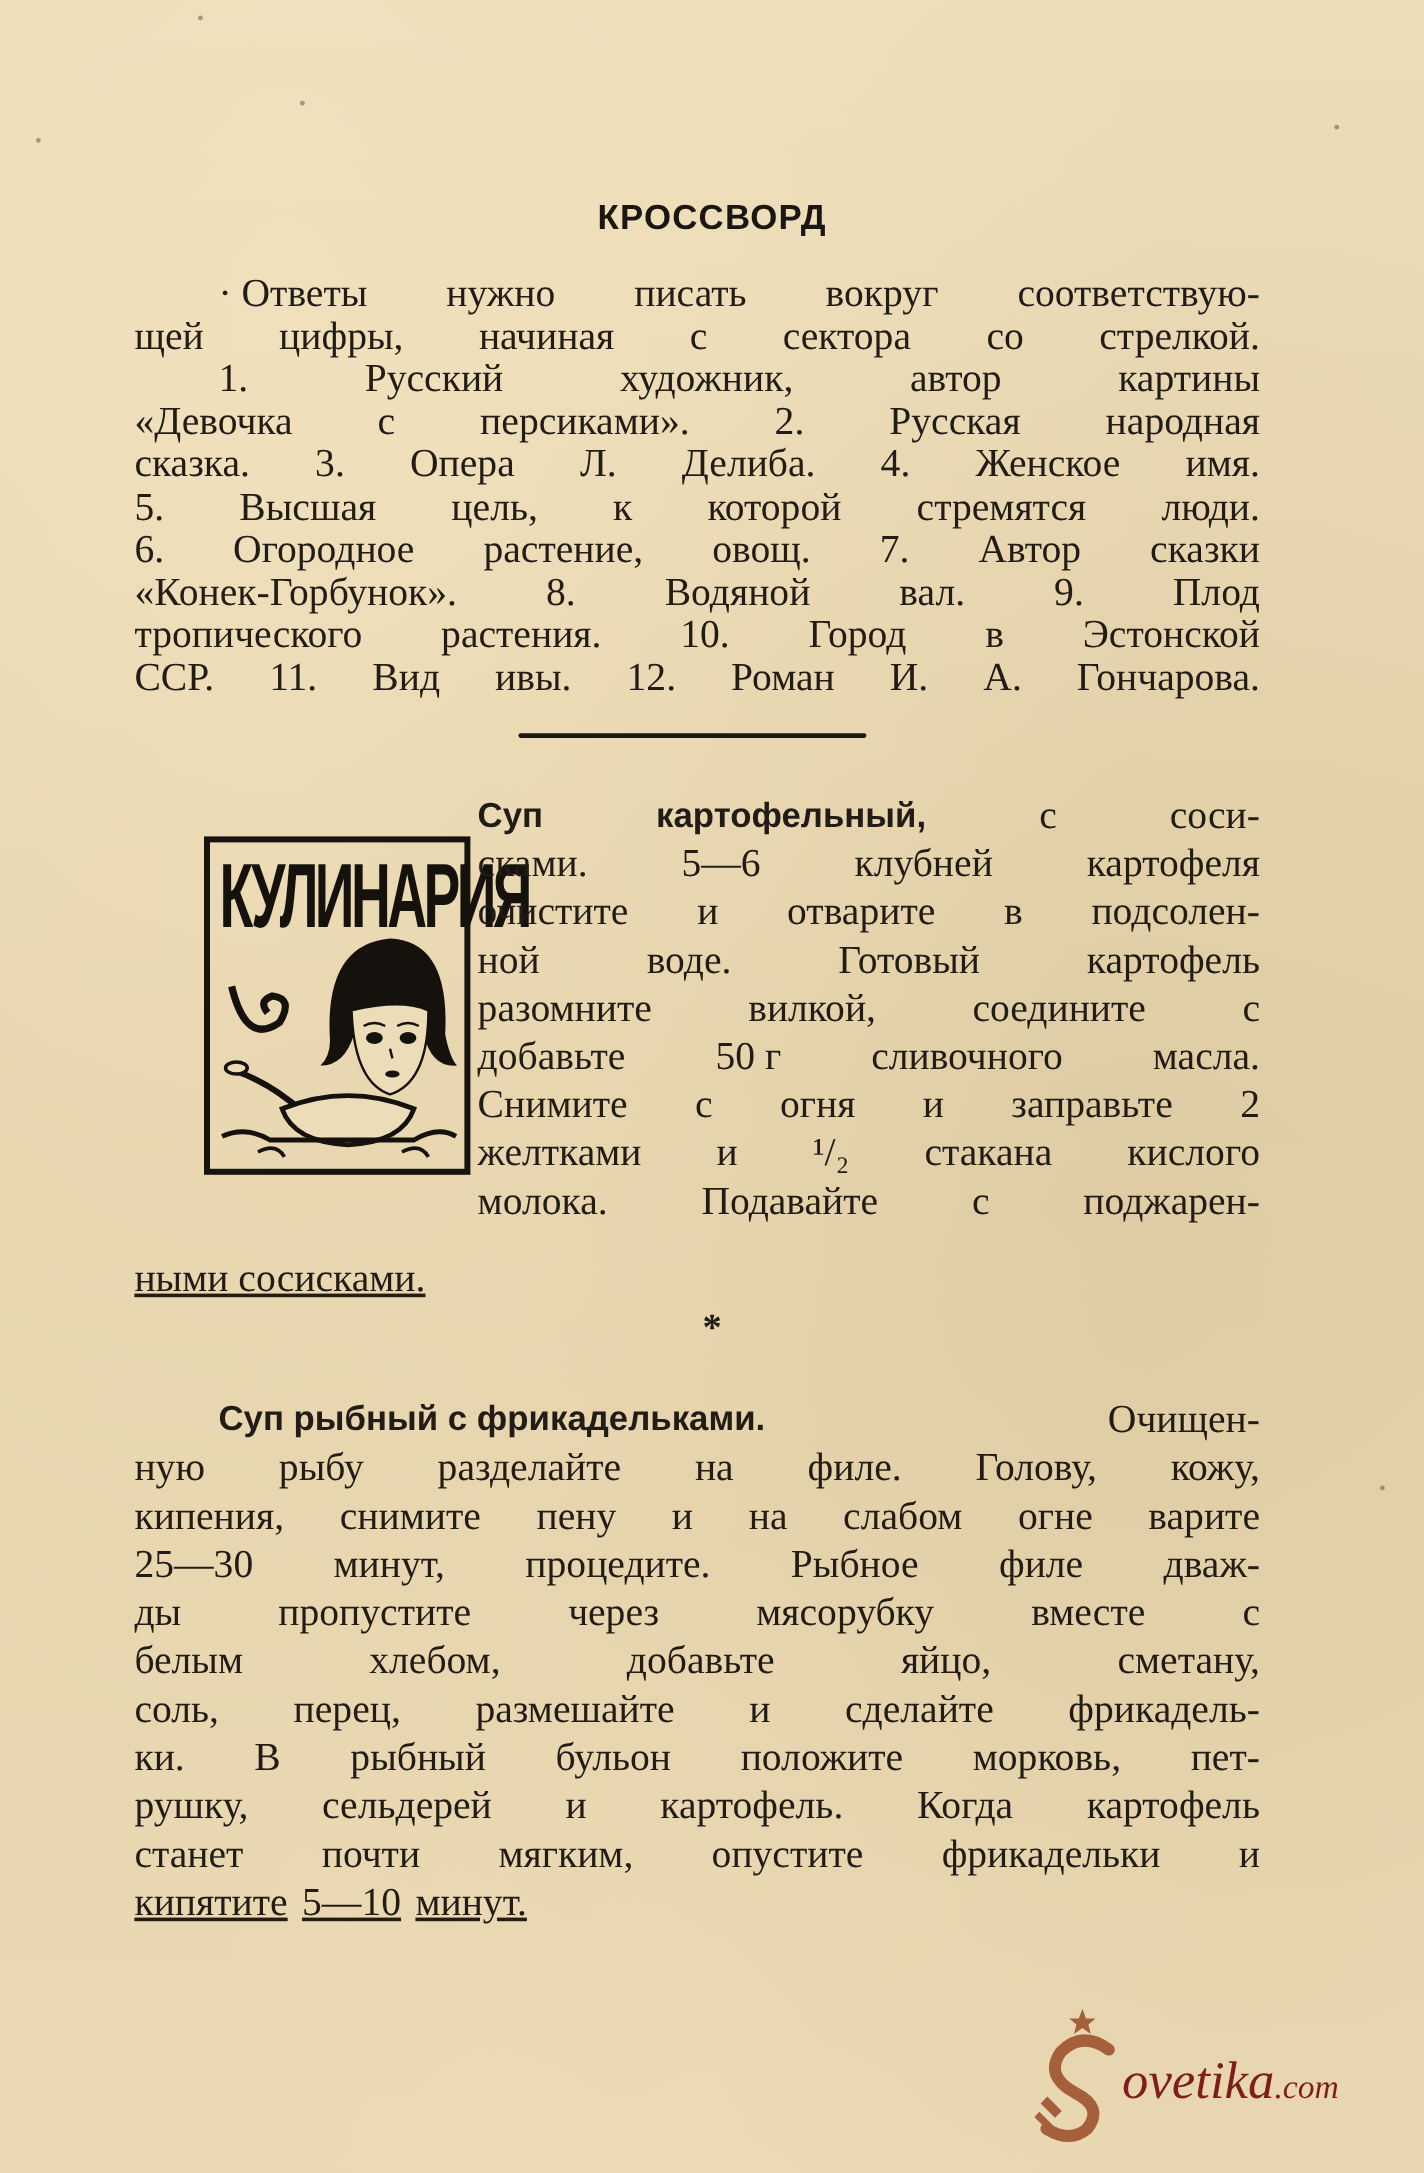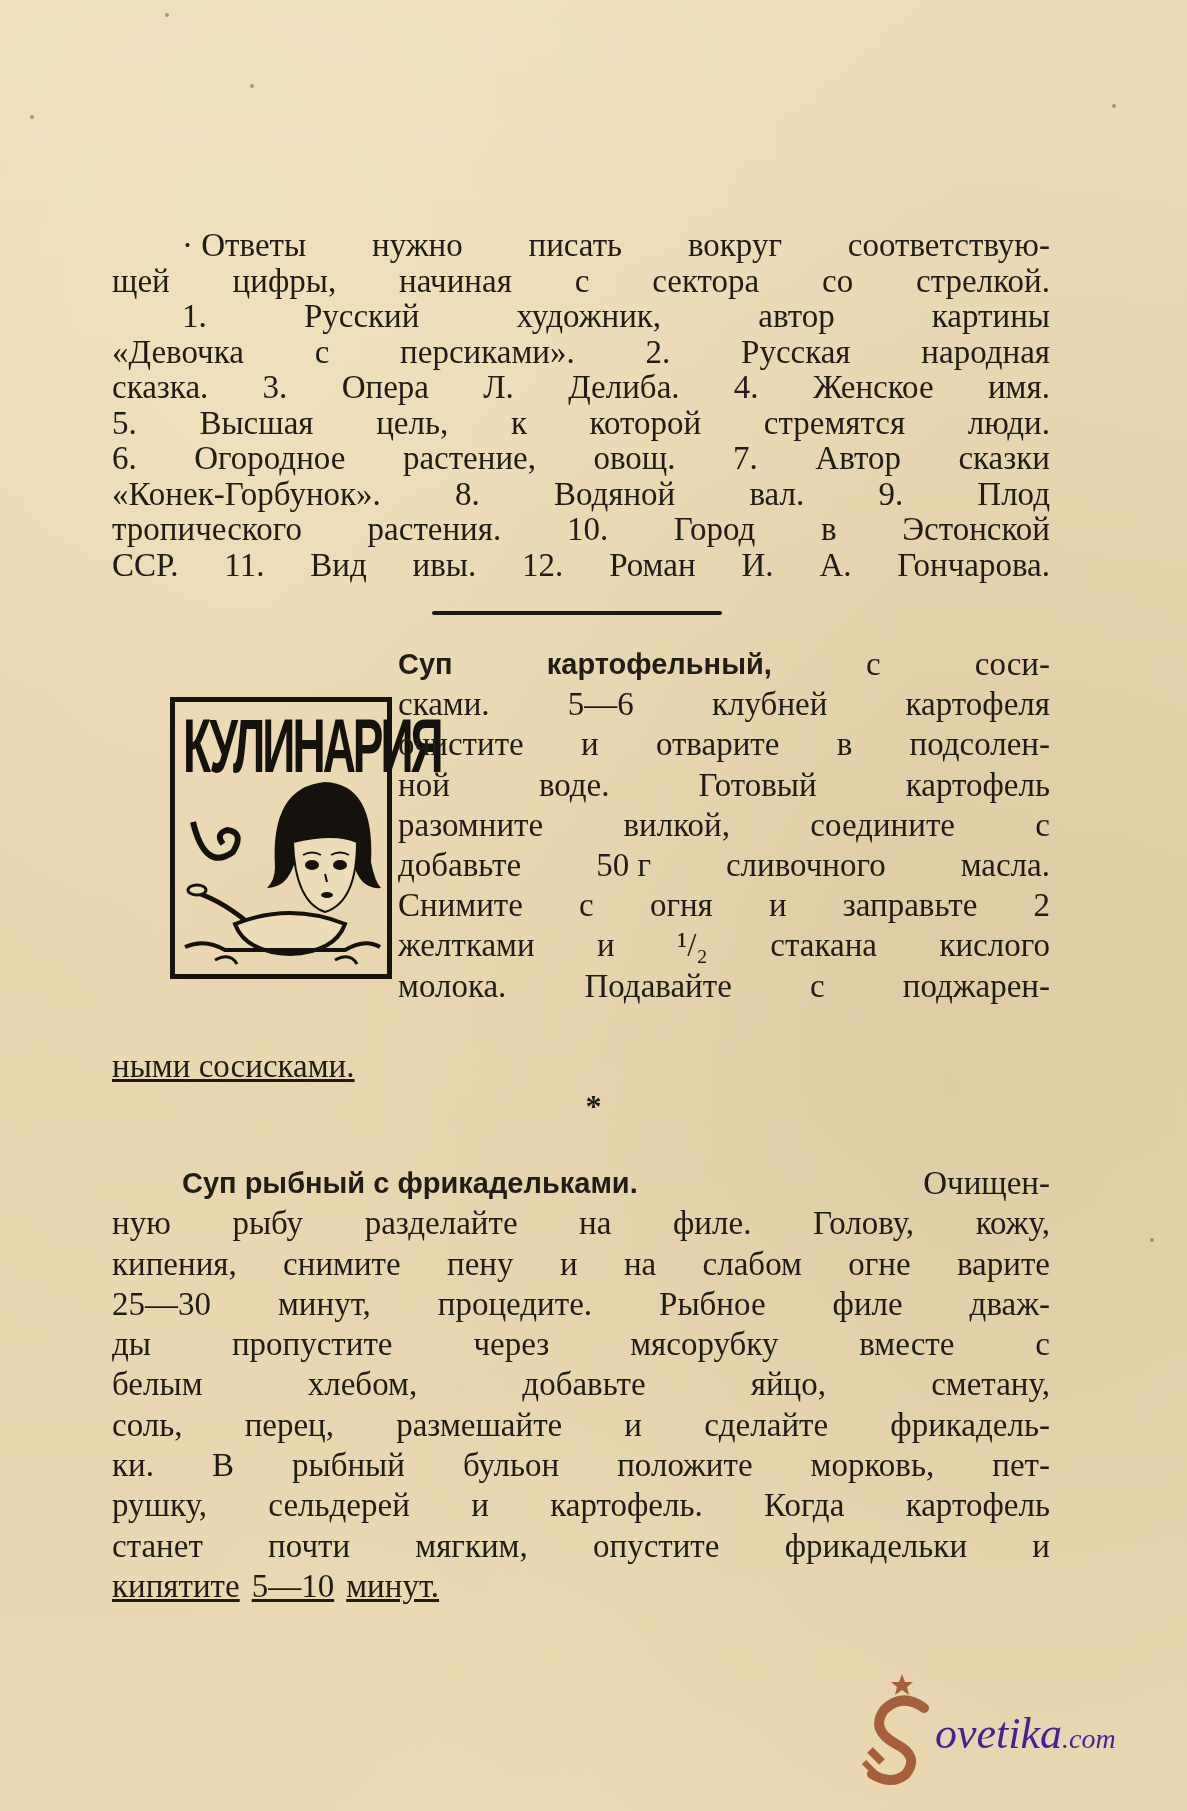--- a/index.html
+++ b/index.html
@@ -64,21 +64,21 @@
     .para1 { top: 228px; }
     .rule {
       position: absolute;
       left: 432px; top: 611px;
       width: 290px; height: 4px;
       background: #1b1812;
       border-radius: 2px;
     }
     .recipe1 {
       position: absolute;
-      left: 398px; top: 644px;
+      left: 398px; top: 660px;
       width: 652px;
       text-align: center;
     }
     .recipe1 .line { height: 40.2px; line-height: 40.2px; }
     .recipe1-tail {
       position: absolute;
       left: 112px; top: 1049px;
     }
     .bold-title { font-weight: bold; font-family: "Liberation Sans", "DejaVu Sans", sans-serif; font-size: 29px; }
     .asterisk {
@@ -116,41 +116,42 @@
       position: absolute;
       left: 840px; top: 1660px;
       width: 340px; height: 140px;
     }
     .wm-text {
       position: absolute;
       left: 95px; top: 48px;
       font-family: "Liberation Serif", "DejaVu Serif", serif;
       font-style: italic;
       font-size: 44px;
-      color: #4c1d95;
+      color: #7f1d1d;
       white-space: nowrap;
     }
     .wm-text .dotcom { font-size: 28px; }
     .wm-s {
       position: absolute;
       left: 22px; top: 10px;
       width: 80px; height: 120px;
     }
   </style>
 </head>
 <body>
 
 <div class="page">
 
   <div class="speck" style="left:165px;top:13px"></div>
   <div class="speck" style="left:30px;top:115px"></div>
   <div class="speck" style="left:250px;top:84px"></div>
   <div class="speck" style="left:1112px;top:104px"></div>
   <div class="speck" style="left:1150px;top:1238px"></div>
 
+  <div class="title">КРОССВОРД</div>
 
   <div class="block para1" id="crossword-block">
       <div class="line indent">
         <span class="w">· Ответы</span>
         <span class="w">нужно</span>
         <span class="w">писать</span>
         <span class="w">вокруг</span>
         <span class="w">соответствую-</span>
       </div>
       <div class="line">

